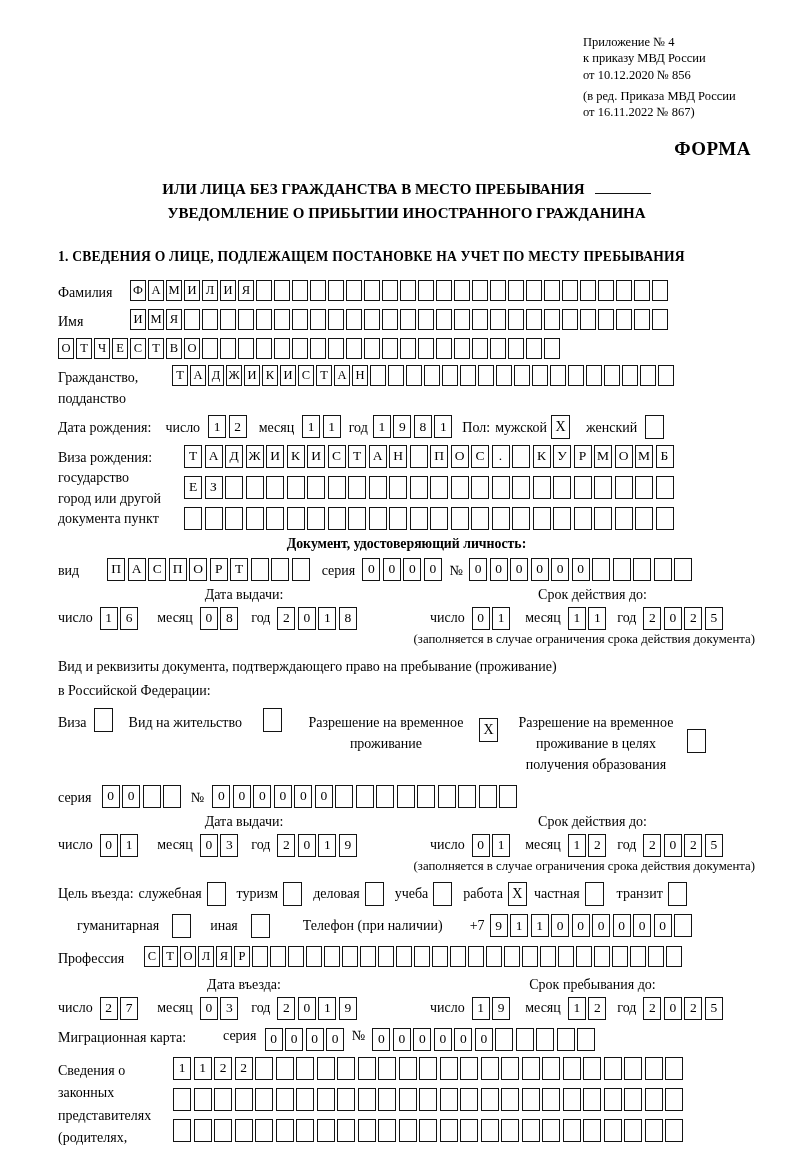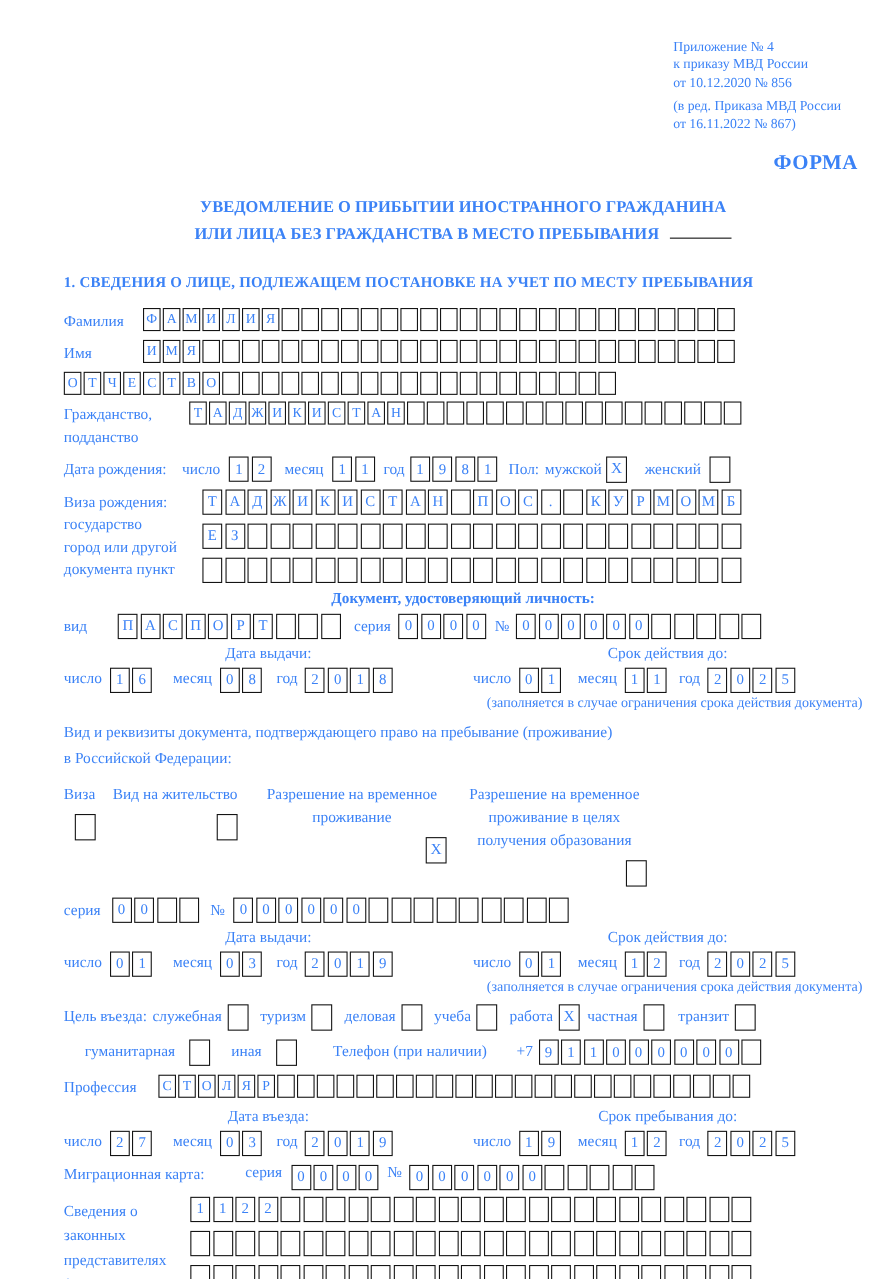--- a/index.html
+++ b/index.html
@@ -1,21 +1,21 @@
 <!DOCTYPE html>
 <html><head>
 <meta charset="utf-8">
 <style>
   * { box-sizing: border-box; }
   html,body { margin:0; padding:0; background:#fff; }
   .page {
     width:800px; height:1163px; overflow:hidden; position:relative;
-    background:#fff; color:#3b82f6;
+    background:#fff; color:#000000;
     font-family:"Liberation Serif","DejaVu Serif",serif;
-    font-size:14px; padding:34px 16px 0 58px;
+    font-size:14px; padding:34px 45px 0 58px;
   }
   .hdr { width:172px; margin-left:auto; font-size:12.5px; line-height:1.3; }
   .hdr .gaptop { margin-top:5px; }
   .forma { text-align:right; font-weight:bold; font-size:19px; margin-top:18px; padding-right:4px; letter-spacing:.5px; }
   .title { text-align:center; font-weight:bold; font-size:15px; line-height:1.55; margin-top:18px; }
   .blank { display:inline-block; width:56px; border-bottom:1.6px solid #111; height:14px; margin-left:10px; }
   .sec { font-weight:bold; font-size:13.6px; margin-top:24px; letter-spacing:.2px; }
   .rows { margin-top:15px; }
   .frow { display:flex; align-items:flex-start; margin-bottom:6px; }
   .flabel { flex:0 0 auto; padding-top:3px; line-height:1.45; }
@@ -32,21 +32,21 @@
   .inl { display:inline-block; padding-top:3px; }
   .center-head { text-align:center; font-size:14px; }
   .twocol { display:flex; margin-bottom:2px; }
   .col-l { flex:0 0 372px; }
   .col-r { flex:1 1 auto; }
   .dg { display:flex; align-items:center; gap:5px; margin-top:2px; }
   .dg .lbl { padding-right:2px; }
   .note { text-align:right; font-size:12.8px; margin:2px 0 8px 0; }
   .intro { line-height:1.7; margin:4px 0 2px 0; }
   .opts { display:flex; align-items:flex-start; margin:4px 0 10px 0; }
-  .opt { display:flex; align-items:flex-end; gap:7px;flex-direction:column; }
+  .opt { display:flex; align-items:center; gap:7px; }
   .opt .olabel { padding-top:5px; line-height:1.5; }
   .opt .ctr { text-align:center; }
   .purpose { display:flex; align-items:center; gap:5px; margin-bottom:8px; flex-wrap:nowrap; }
   .purpose .plabel { flex:0 0 auto; }
   .doc-heading { text-align:center; font-weight:bold; font-size:13.8px; margin:4px 0 6px 0; }
   .rowgap { display:flex; flex-direction:column; gap:8px; }
 </style>
 </head>
 <body>
 
@@ -56,22 +56,22 @@
     <div>Приложение № 4</div>
     <div>к приказу МВД России</div>
     <div>от 10.12.2020 № 856</div>
     <div class="gaptop">(в ред. Приказа МВД России</div>
     <div>от 16.11.2022 № 867)</div>
   </div>
 
   <div class="forma">ФОРМА</div>
 
   <div class="title">
+    <div><span>ИЛИ ЛИЦА БЕЗ ГРАЖДАНСТВА В МЕСТО ПРЕБЫВАНИЯ</span><span class="blank"></span></div>
     <div>УВЕДОМЛЕНИЕ О ПРИБЫТИИ ИНОСТРАННОГО ГРАЖДАНИНА</div>
-    <div><span>ИЛИ ЛИЦА БЕЗ ГРАЖДАНСТВА В МЕСТО ПРЕБЫВАНИЯ</span><span class="blank"></span></div>
   </div>
 
   <div class="sec">1. СВЕДЕНИЯ О ЛИЦЕ, ПОДЛЕЖАЩЕМ ПОСТАНОВКЕ НА УЧЕТ ПО МЕСТУ ПРЕБЫВАНИЯ</div>
 
   <div class="rows">
 
     <div class="frow sz-s">
       <span class="flabel" style="flex-basis:72px">Фамилия</span>
       <span class="cells">
           <span class="cell">Ф</span>

